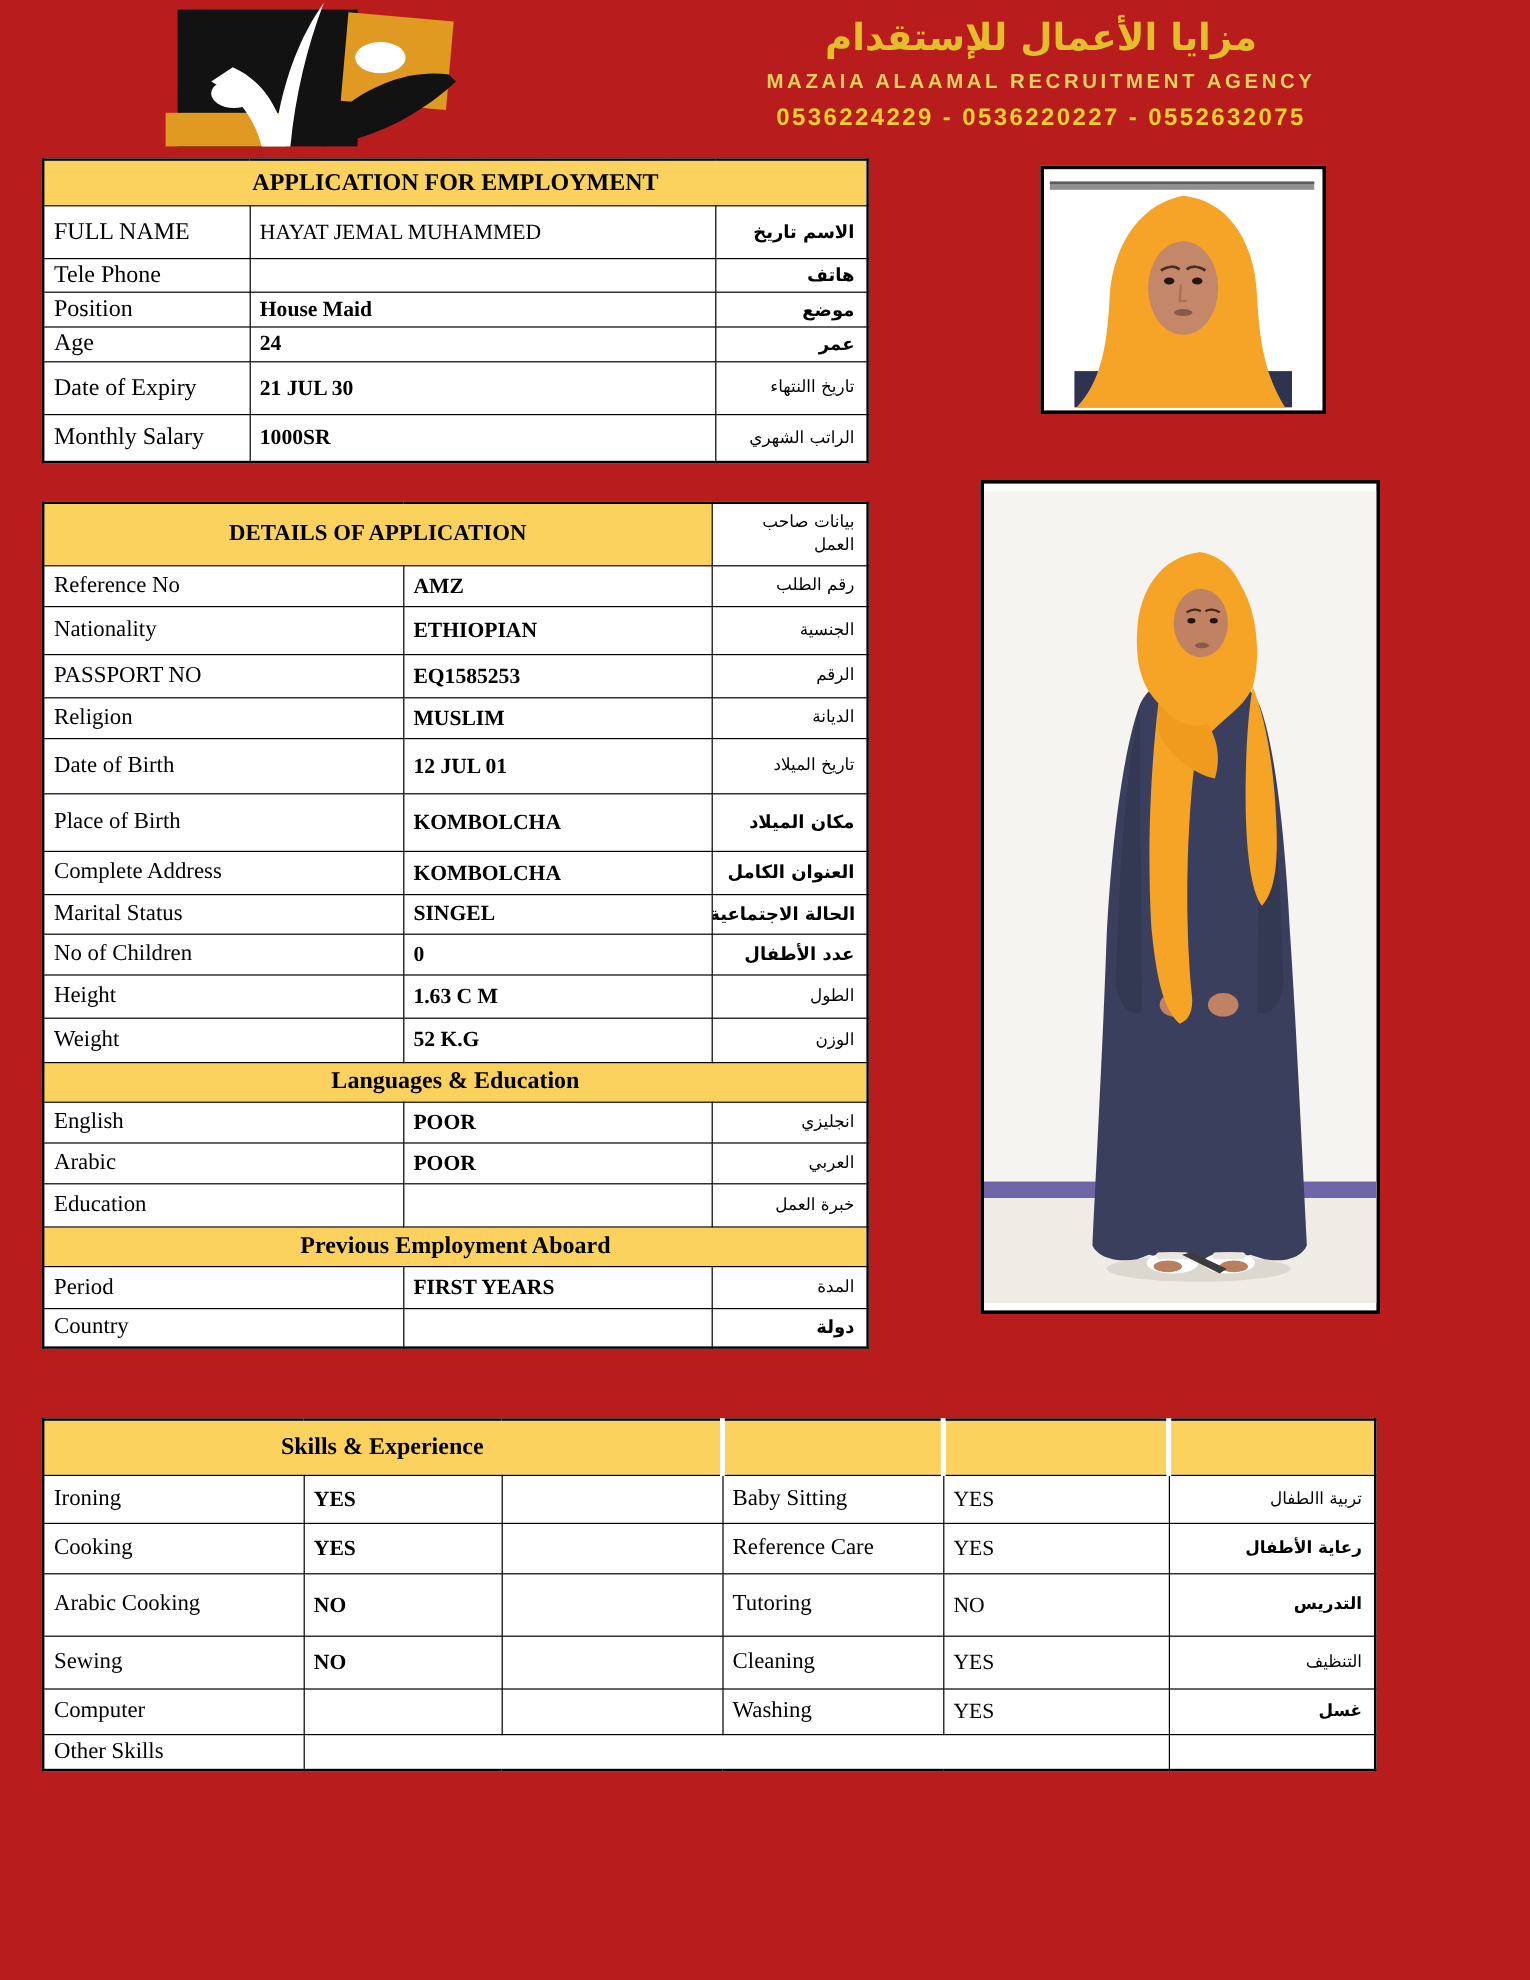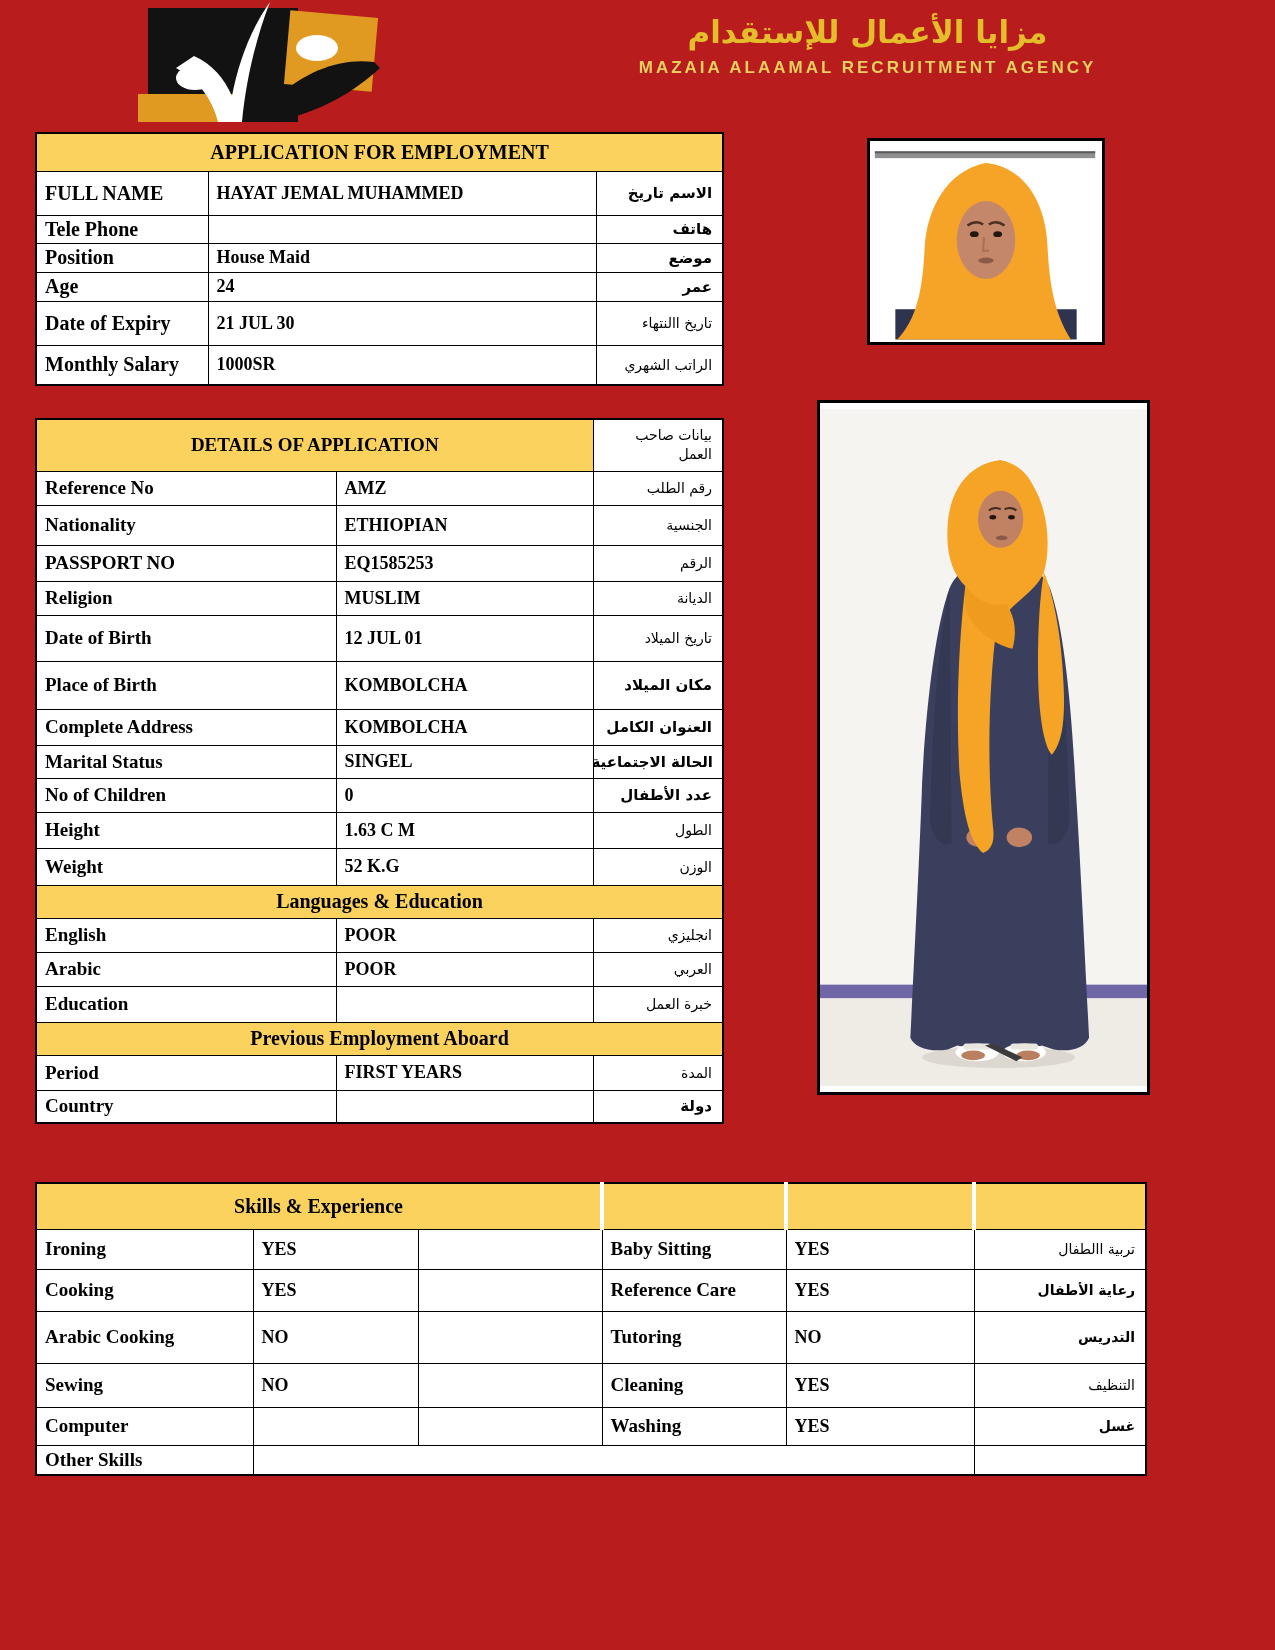--- a/index.html
+++ b/index.html
@@ -20,23 +20,23 @@
   .agency{position:absolute;left:540px;top:12px;width:655px;text-align:center;}
   .agency-ar{font-family:"DejaVu Sans",sans-serif;direction:rtl;font-size:31px;font-weight:bold;color:var(--gold);line-height:1.3;}
   .agency-en{margin-top:6px;font-family:"Liberation Sans","DejaVu Sans",sans-serif;font-size:17px;font-weight:bold;letter-spacing:3px;color:var(--gold-pale);}
   .agency-ph{margin-top:9px;font-family:"Liberation Sans","DejaVu Sans",sans-serif;font-size:20px;font-weight:bold;letter-spacing:2px;color:#edd02c;}
 
   
   .doc-table{position:absolute;border-collapse:collapse;table-layout:fixed;background:#fff;}
   .doc-table td,.doc-table th{border:1px solid #000;vertical-align:middle;overflow:hidden;white-space:nowrap;padding:2px 8px;font-size:18px;}
   .doc-table{border:2px solid #000;}
   th.band{background:var(--yellow);font-size:20px;font-weight:bold;text-align:center;padding:4px 8px;}
-  td.lbl{font-weight:bold;font-size:19px;text-align:left;}
+  td.lbl{font-weight:normal;font-size:19px;text-align:left;}
   td.val{font-weight:bold;text-align:left;}
-  td.val.reg{font-weight:bold;}
+  td.val.reg{font-weight:normal;}
   td.ar{direction:rtl;text-align:right;font-family:"DejaVu Sans",sans-serif;font-size:14px;padding-left:4px;padding-right:10px;}
   td.ar.b{font-weight:bold;font-size:15px;}
 
   .t1{left:35px;top:132px;width:687px;}
   .t1 td.lbl{font-size:20px;}
   .t1 .xl{font-size:22px;}
 
   .t2{left:35px;top:418px;width:687px;}
   .t2 th.sub{background:var(--yellow);font-size:19px;font-weight:bold;text-align:center;}
   .t2 td.hdr-ar{direction:rtl;text-align:right;font-family:"DejaVu Sans",sans-serif;font-size:14px;white-space:normal;line-height:1.35;padding-right:10px;}
@@ -64,20 +64,21 @@
       <rect x="175" y="12" width="88" height="74" fill="#e09a22" transform="rotate(5 219 49)"></rect>
       <path d="M262,60 C232,56 196,66 162,98 L158,120 C208,112 244,88 268,66 Z" fill="#121212"></path>
       <path d="M158,0 C138,28 126,62 120,94 C112,76 100,62 82,54 L64,66 C86,78 100,96 106,120 L130,120 C134,78 144,36 158,0 Z" fill="#ffffff"></path>
       <ellipse cx="83" cy="76" rx="19" ry="12" fill="#ffffff"></ellipse>
       <ellipse cx="205" cy="46" rx="21" ry="13" fill="#ffffff"></ellipse>
     </svg>
   </div>
   <div class="agency">
     <div class="agency-ar">مزايا الأعمال للإستقدام</div>
     <div class="agency-en">MAZAIA ALAAMAL RECRUITMENT AGENCY</div>
+    <div class="agency-ph">0536224229 - 0536220227 - 0552632075</div>
   </div>
 
   <table class="doc-table t1">
     <colgroup>
         <col style="width:172px">
         <col style="width:388px">
         <col style="width:127px">
       </colgroup>
     <tbody>
         <tr style="height:38px">

